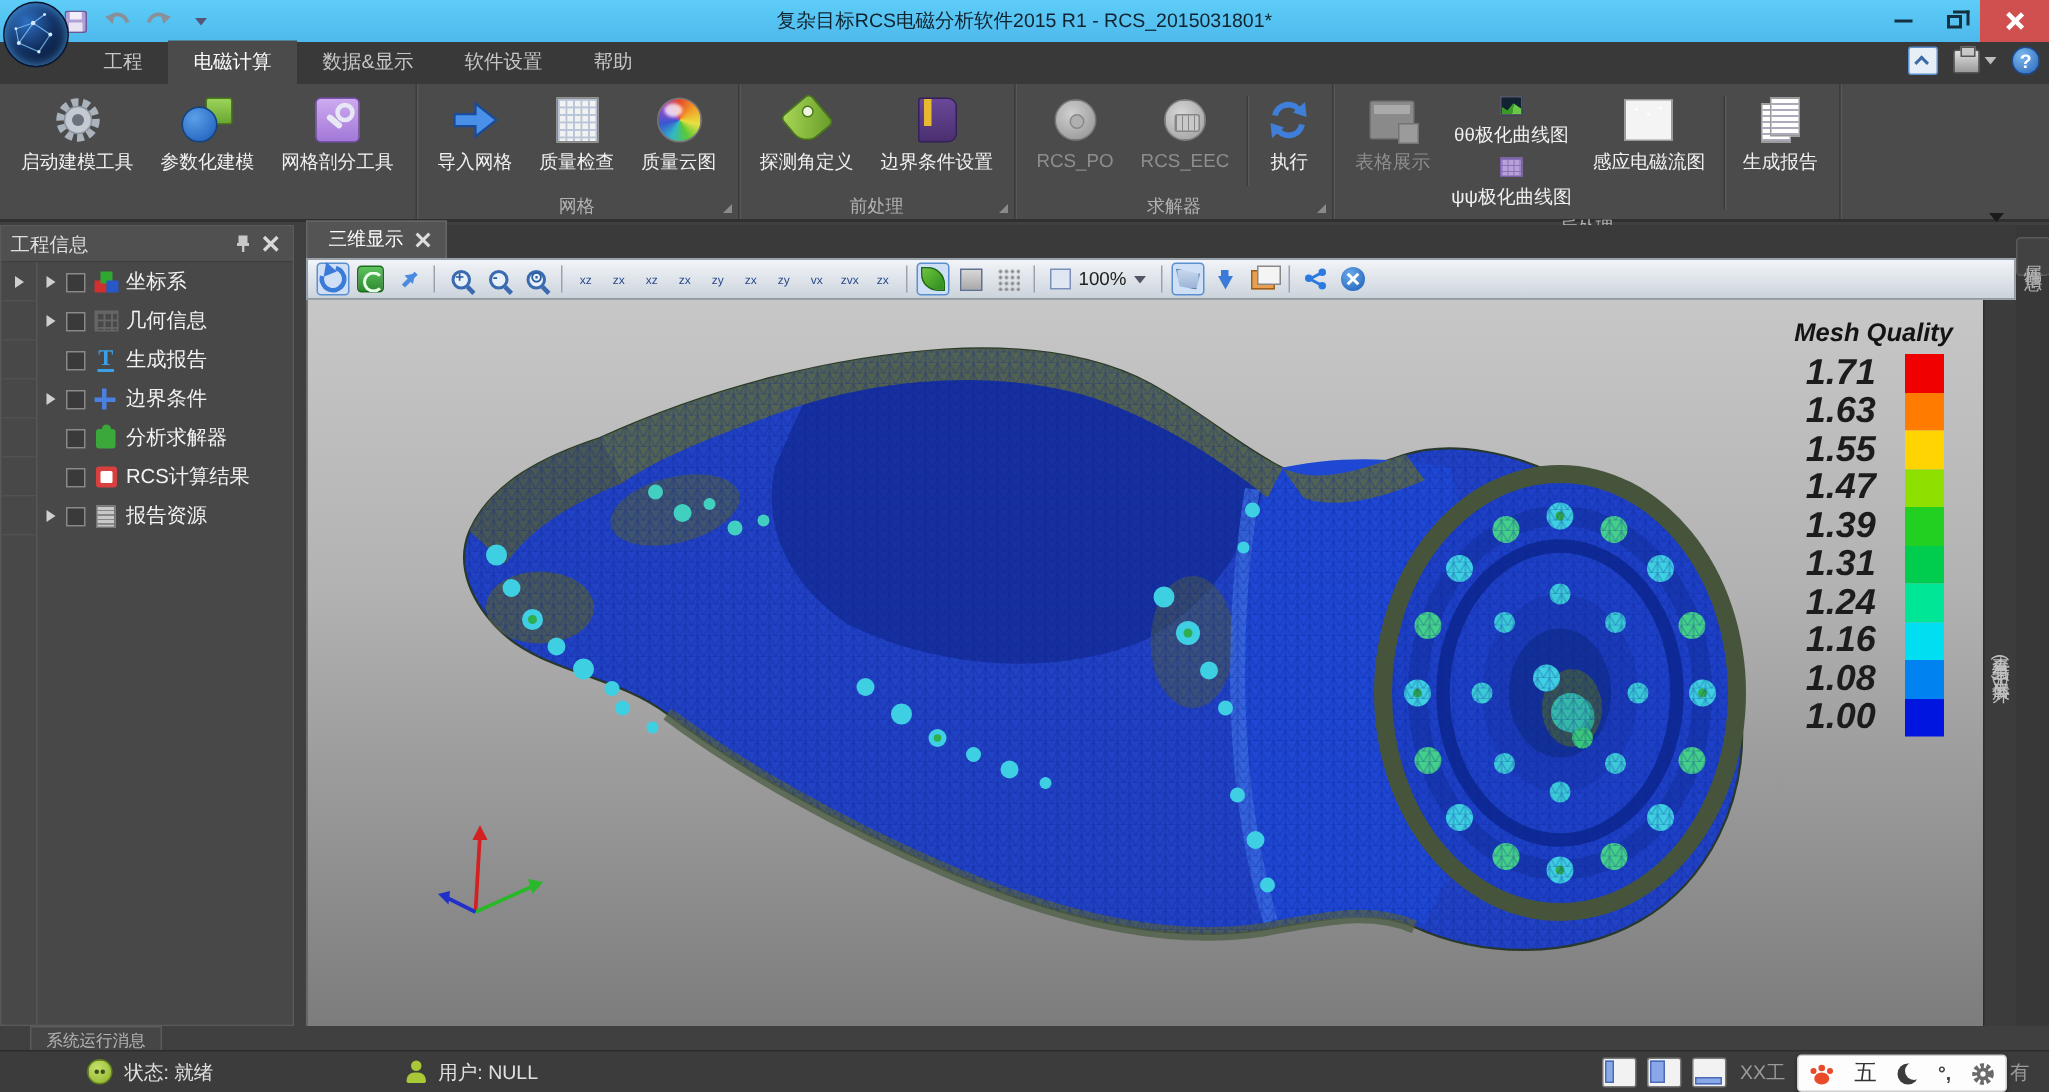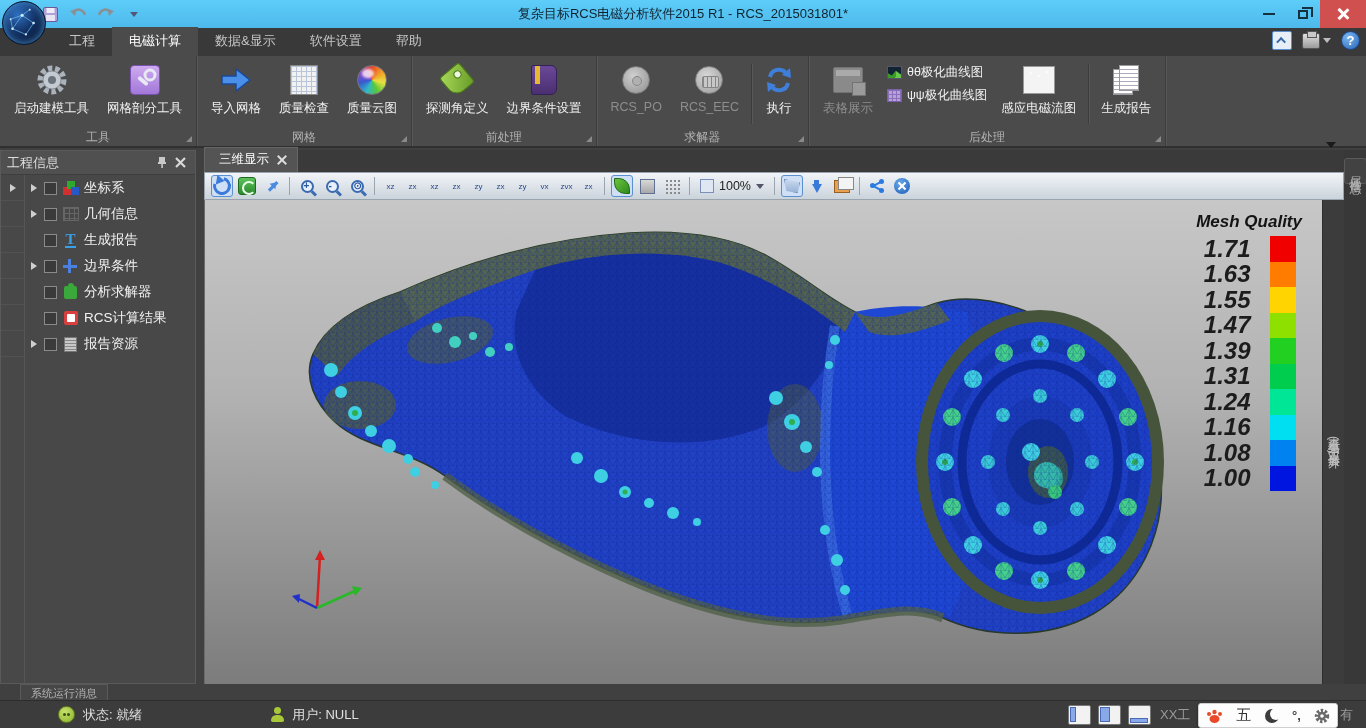--- a/index.html
+++ b/index.html
@@ -48,21 +48,21 @@
   .rgroup-label { height:18px; display:flex; align-items:center; justify-content:center; position:relative;
     color:#b2b2b2; font-size:12px; }
   .launcher { position:absolute; right:4px; bottom:4px; width:0; height:0;
     border-left:6px solid transparent; border-bottom:6px solid #8a8a8a; }
   .rbtn { display:flex; flex-direction:column; align-items:center; gap:3px; padding:3px 8px; }
   .rbtn .ric { height:34px; display:flex; align-items:center; justify-content:center; }
   .rbtn .rlabel { font-size:12.5px; color:#f0f0f0; white-space:nowrap; }
   .rbtn.disabled .rlabel { color:#8e8e8e; }
   .vdiv { width:1px; background:#3c3c3c; box-shadow:1px 0 0 #585858; margin:4px 2px; align-self:stretch; }
   .smallcol { display:flex; flex-direction:column; justify-content:center; gap:6px; padding:4px 4px; }
-  .sbtn { display:flex; align-items:center; gap:5px; }
+  .sbtn { display:flex; align-items:center; gap:5px;flex-direction:column; }
   .sbtn .slabel { font-size:12.5px; color:#f0f0f0; white-space:nowrap; }
 
   
   .ic-gear { width:32px; height:32px; }
   .ic-shapes { position:relative; width:34px; height:30px; }
   .ic-shapes .sq { position:absolute; right:0; top:0; width:18px; height:18px; background:linear-gradient(#9cd35a,#6aa832); border:1px solid #4a7a1a; border-radius:2px;}
   .ic-shapes .ci { position:absolute; left:0; bottom:0; width:24px; height:24px; border-radius:50%; background:radial-gradient(circle at 35% 30%,#5aa0e8,#1a5ab8); border:1px solid #11417e;}
   .ic-meshtool { width:30px; height:30px; background:linear-gradient(#cdaaf0,#a278d8); border:1px solid #7a50b0; border-radius:4px; position:relative;}
   .ic-arrow-imp svg { display:block; }
   .ic-grid { width:28px; height:30px; background:#f2f2f2; border:1px solid #888; position:relative;
@@ -314,32 +314,37 @@
             <svg class="ic-gear" viewBox="0 0 32 32">
               <circle cx="16" cy="16" r="11" fill="none" stroke="#aab2bc" stroke-width="7" stroke-dasharray="4.2 2.6"></circle>
               <circle cx="16" cy="16" r="9" fill="#c4cad2" stroke="#8a929c"></circle>
               <circle cx="16" cy="16" r="4" fill="#6a727c"></circle>
             </svg>
           </span>
         <span class="rlabel">启动建模工具</span>
       </div>
       <div class="rbtn">
         <span class="ric">
+            <span class="ic-shapes">
+              <span class="sq"></span>
+              <span class="ci"></span>
+            </span>
+          </span>
+        <span class="rlabel">参数化建模</span>
+      </div>
+      <div class="rbtn">
+        <span class="ric">
             <span class="ic-meshtool"><svg width="28" height="28" viewBox="0 0 28 28">
                 <circle cx="19" cy="9" r="5" fill="none" stroke="#e8e8f4" stroke-width="3"></circle>
                 <rect x="6" y="13" width="12" height="4" rx="2" transform="rotate(40 12 15)" fill="#e8e8f4"></rect>
               </svg></span>
           </span>
         <span class="rlabel">网格剖分工具</span>
       </div>
     </div>
-    <div class="rgroup-label">
-        <span>工具</span>
-        <span class="launcher"></span>
-      </div>
   </div>
 
   <div class="rgroup">
     <div class="rgroup-body">
       <div class="rbtn">
         <span class="ric ic-arrow-imp">
             <svg width="32" height="28" viewBox="0 0 32 28">
               <polygon points="2,10 16,10 16,3 30,14 16,25 16,18 2,18" fill="#4a90e8" stroke="#1a4a9a" stroke-width="1.5"></polygon>
             </svg>
           </span>

